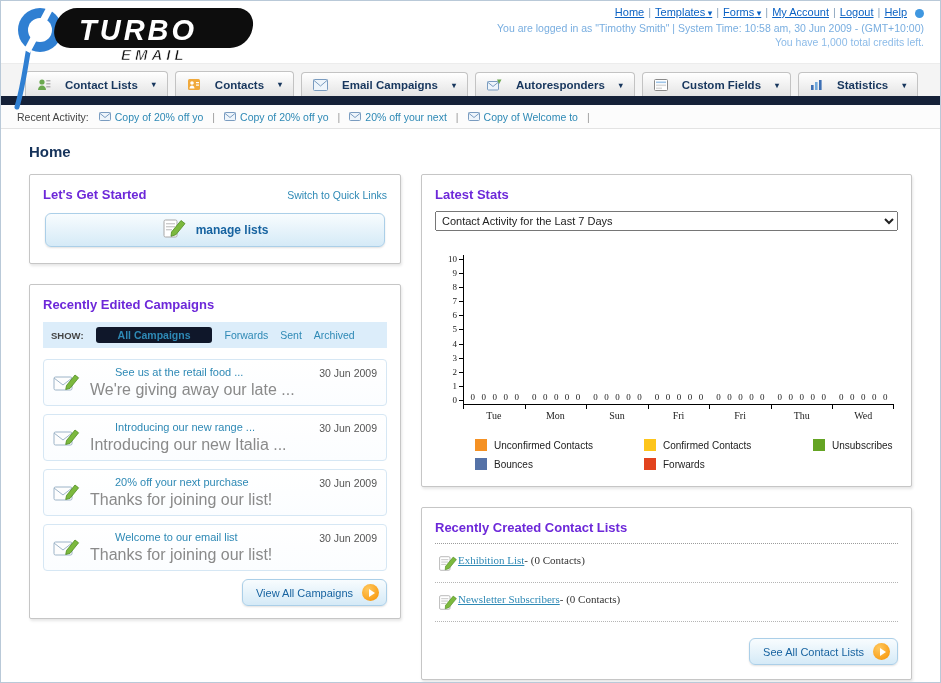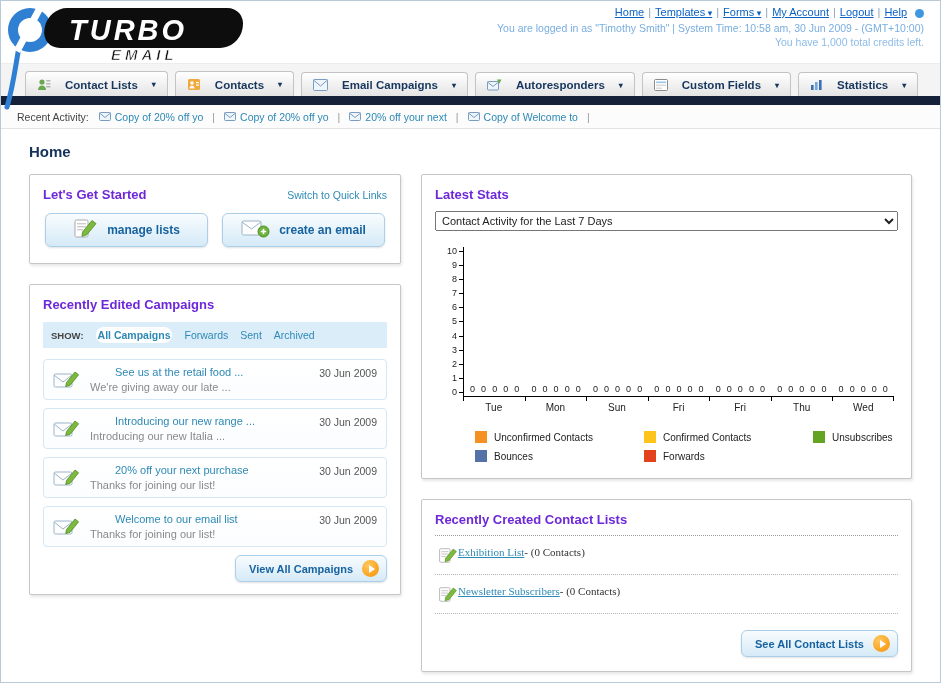--- a/index.html
+++ b/index.html
@@ -2,21 +2,21 @@
 <html><head>
 <meta charset="utf-8">
 <style>
   * { margin:0; padding:0; box-sizing:border-box; }
   html,body { background:#ffffff; }
   body { font-family:"Liberation Sans", sans-serif; }
   .page { width:941px; height:683px; background:#fff; border:1px solid #b9c9d8; position:relative; overflow:hidden; }
 
   
   .topbar { height:62px; position:relative; background:#fff; }
-  .logo-wrap { position:absolute; top:2px; left:2px; width:270px; height:115px; z-index:6; pointer-events:none; }
+  .logo-wrap { position:absolute; top:2px; left:12px; width:270px; height:115px; z-index:6; pointer-events:none; }
   .top-right { position:absolute; top:5px; right:16px; text-align:right; z-index:2; }
   .top-links { font-size:11px; }
   .top-links a { color:#0b62c4; text-decoration:underline; margin:0 4px; cursor:pointer; }
   .top-links .sep { color:#8aa4bd; }
   .top-links .caret { text-decoration:none; font-size:9px; }
   .help-dot { display:inline-block; width:9px; height:9px; border-radius:50%; background:#3f97e0; margin-left:4px; vertical-align:middle; }
   .login-info { color:#79aee0; font-size:10.5px; margin-top:4px; }
   .credits-info { color:#8cbbe8; font-size:10.5px; margin-top:2px; }
 
   
@@ -44,35 +44,35 @@
 
   
   .gs-head { display:flex; justify-content:space-between; align-items:center; margin-bottom:11px; }
   .gs-buttons { display:flex; gap:14px; padding:0 2px 4px; }
   .btn-blue { flex:1; display:flex; align-items:center; justify-content:center; gap:9px; height:34px; background:linear-gradient(#f8fcfe,#d5eaf7); border:1px solid #abcfe8; border-radius:6px; font-family:inherit; font-weight:bold; color:#1763a0; font-size:12px; cursor:pointer; box-shadow:0 1px 2px rgba(0,0,0,.12); }
 
   
   .filter-bar { background:#dcedfa; padding:5px 8px; display:flex; gap:12px; align-items:center; margin:10px 0 11px; }
   .filter-bar .show { font-weight:bold; color:#444; font-size:9.5px; }
   .filter { color:#2e89b5; font-size:10.5px; text-decoration:none; cursor:pointer; }
-  .filter.selected { font-weight:bold; background:#ffffff; padding:2px 2px; border-radius:8px; }
+  .filter.selected { font-weight:bold; background:#0f172a; padding:2px 22px; border-radius:3px; }
   .camp { display:flex; align-items:center; border:1px solid #d6e7f4; border-radius:4px; padding:6px 9px; margin-bottom:8px; background:linear-gradient(#ffffff,#fbfdff); cursor:pointer; }
   .camp-ico { margin-right:10px; flex:none; display:inline-flex; }
   .camp-texts { flex:1; min-width:0; }
   .camp-title { display:block; color:#2e89b5; font-size:11px; text-decoration:none; cursor:pointer;margin-left:25px; }
-  .camp-sub { color:#8a8a8a; font-size:11px; margin-top:3px; }
+  .camp-sub { color:#8a8a8a; font-size:16px; margin-top:3px; }
   .camp-date { color:#555; font-size:10.5px; align-self:flex-start; margin-top:1px; margin-left:8px; white-space:nowrap; }
   .panel-foot { display:flex; justify-content:flex-end; margin-top:6px; }
-  .btn-action { display:inline-flex; align-items:center; gap:9px; padding:4px 7px 4px 13px; background:linear-gradient(#f8fcfe,#d5eaf7); border:1px solid #abcfe8; border-radius:6px; font-family:inherit; font-weight:bold; color:#1763a0; font-size:11px; cursor:pointer; box-shadow:0 1px 2px rgba(0,0,0,.12); }
+  .btn-action { display:inline-flex; align-items:center; gap:9px; padding:4px 7px 4px 13px; background:linear-gradient(#f8fcfe,#d5eaf7); border:1px solid #abcfe8; border-radius:6px; font-family:inherit; font-weight:normal; color:#1763a0; font-size:11px; cursor:pointer; box-shadow:0 1px 2px rgba(0,0,0,.12); }
   .arrow-circle { width:17px; height:17px; border-radius:50%; background:radial-gradient(circle at 35% 30%, #ffc85e, #f79000); display:inline-flex; align-items:center; justify-content:center; flex:none; }
   .arrow-circle::after { content:""; border-left:6px solid #fff; border-top:4px solid transparent; border-bottom:4px solid transparent; margin-left:2px; }
 
   
   .stats-select { width:100%; font-size:11px; margin:9px 0 16px; padding:2px; font-family:inherit; color:#222; }
-  .chart { display:flex; margin:0 4px; }
+  .chart { display:flex; margin:8px 4px;font-family:Liberation Serif, serif; }
   .y-axis { width:24px; height:150px; display:flex; flex-direction:column; justify-content:space-between; align-items:flex-end; font-size:9px; color:#222; flex:none; }
   .y-tick { display:flex; align-items:center; gap:2px; line-height:1; }
   .y-tick::after { content:""; width:4px; height:1px; background:#000; }
   .plot-wrap { flex:1; min-width:0; }
   .plot { height:150px; border-left:1px solid #000; border-bottom:1px solid #000; position:relative; background:#fff; }
   .zeros { position:absolute; left:0; right:0; bottom:2px; display:flex; }
   .zero-group { flex:1; display:flex; justify-content:space-evenly; font-size:9px; color:#222; }
   .x-labels { display:flex; position:relative; }
   .x-cell { flex:1; text-align:center; font-size:10px; color:#222; padding-top:5px; position:relative; }
   .x-cell::before { content:""; position:absolute; left:0; top:0; width:1px; height:4px; background:#000; }
@@ -241,30 +241,20 @@
               <button class="btn-blue">
                 <span><svg width="25" height="23" viewBox="0 0 25 23">
                     <rect x="2" y="3" width="13" height="17" rx="1.5" fill="#fff" stroke="#a8a8a8"></rect>
                     <rect x="4" y="6" width="9" height="1.4" fill="#ccc"></rect>
                     <rect x="4" y="9" width="9" height="1.4" fill="#ccc"></rect>
                     <rect x="4" y="12" width="6" height="1.4" fill="#ccc"></rect>
                     <path d="M9.5 15L19 3.5l4 3.1-9.2 11.2-4.8 1.5z" fill="#7cb93e" stroke="#4e8c1e" stroke-width=".8"></path>
                   </svg></span>
                 <span>manage lists</span>
               </button>
-              <button class="btn-blue">
-                <span><svg width="29" height="21" viewBox="0 0 29 21">
-                    <rect x="1" y="3" width="19" height="14" rx="1.5" fill="#fdfdfd" stroke="#9db4c8"></rect>
-                    <path d="M1 4l9.5 7L20 4" fill="none" stroke="#9db4c8"></path>
-                    <circle cx="22.5" cy="13.5" r="5.5" fill="#6db33f" stroke="#4e8c1e"></circle>
-                    <rect x="19.8" y="12.7" width="5.4" height="1.6" fill="#fff"></rect>
-                    <rect x="21.7" y="10.8" width="1.6" height="5.4" fill="#fff"></rect>
-                  </svg></span>
-                <span>create an email</span>
-              </button>
             </div>
         </section>
 
         <section class="panel">
           <div class="panel-title">Recently Edited Campaigns</div>
           <div class="filter-bar">
             <span class="show">SHOW:</span>
             <span id="filters" style="display:inline-flex;gap:12px;align-items:center;">
                 <a class="filter selected">All Campaigns</a>
                 <a class="filter">Forwards</a>

